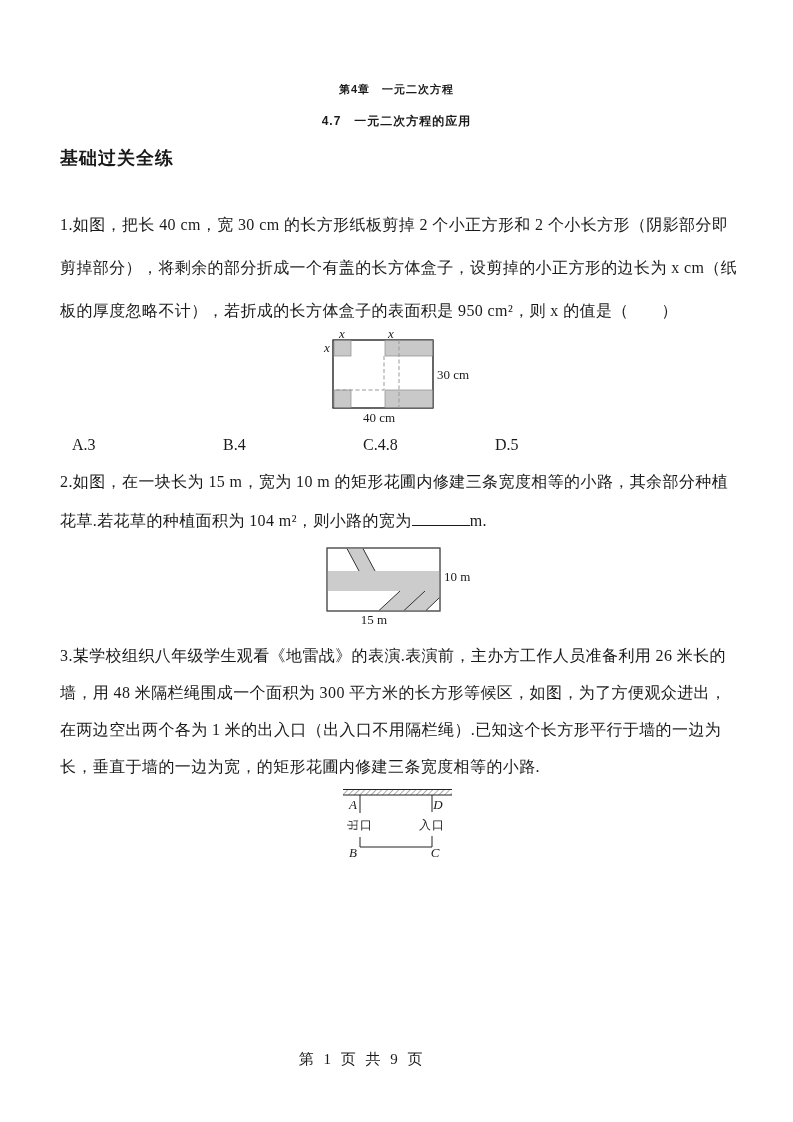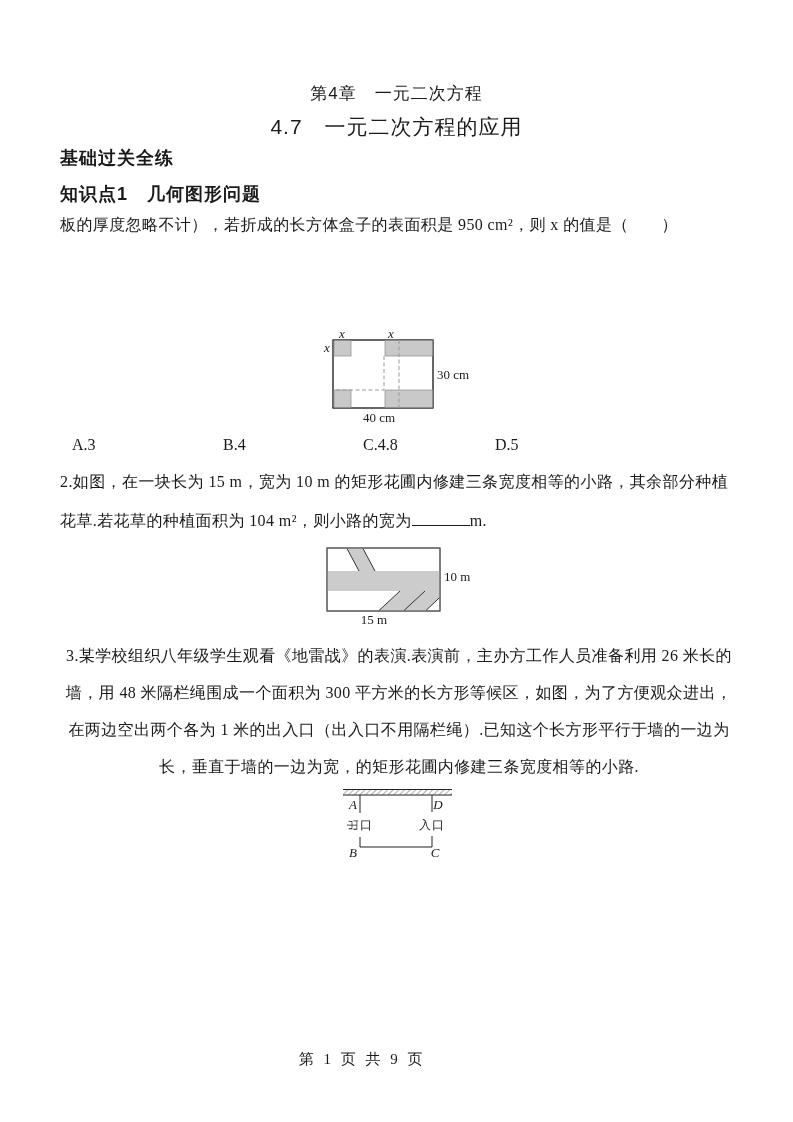--- a/index.html
+++ b/index.html
@@ -1,45 +1,46 @@
 <!DOCTYPE html>
 <html><head>
 <meta charset="utf-8">
 <style>
   html,body{margin:0;padding:0;background:#fff;}
   .page{position:relative;width:793px;height:1122px;background:#fff;overflow:hidden;
         font-family:"Liberation Serif","DejaVu Serif",serif;color:#1a1a1a;}
   .center-line{position:absolute;left:0;width:793px;text-align:center;}
-  .h-chapter{font-family:"Liberation Sans","DejaVu Sans",sans-serif;font-weight:normal;font-size:17px;letter-spacing:1px;}
-  .h-section{font-family:"Liberation Sans","DejaVu Sans",sans-serif;font-weight:normal;font-size:21px;letter-spacing:1px;}
+  .h-chapter{font-family:"Liberation Sans","DejaVu Sans",sans-serif;font-weight:bold;font-size:11px;letter-spacing:1px;}
+  .h-section{font-family:"Liberation Sans","DejaVu Sans",sans-serif;font-weight:bold;font-size:12px;letter-spacing:1px;}
   .h-block{position:absolute;left:60px;font-family:"Liberation Sans","DejaVu Sans",sans-serif;font-weight:bold;font-size:18px;letter-spacing:1px;}
   .para{position:absolute;left:60px;width:678px;font-size:16px;letter-spacing:0.4px;}
   .para .ln{white-space:nowrap;}
   .p1 .ln{line-height:43px;}
   .p2 .ln{line-height:39px;}
-  .p3 .ln{line-height:37px;text-align:center;}
+  .p3 .ln{line-height:37px;}
   .opt{position:absolute;font-size:16px;text-align:right;}
   .blank{display:inline-block;width:58px;border-bottom:1px solid #1a1a1a;height:14px;vertical-align:baseline;}
   .fig{position:absolute;}
   .figtext{font-family:"Liberation Serif","DejaVu Serif",serif;font-size:13px;fill:#1a1a1a;}
   .figvar{font-style:italic;font-size:13px;}
   .cjk-small{font-size:12px;}
   .footer{position:absolute;left:0;width:724px;text-align:center;top:1050px;font-size:15px;letter-spacing:3px;}
 </style>
 </head>
 <body>
 
 <div class="page">
 
   <div class="center-line h-chapter" style="top:82px;">第4章　一元二次方程</div>
   <div class="center-line h-section" style="top:113px;">4.7　一元二次方程的应用</div>
   <div class="h-block" style="top:146px;">基础过关全练</div>
-  <div class="h-block" style="top:182px;">知识点1　几何图形问题</div>
 
   <div class="para p1" style="top:203px;">
+    <div class="ln">1.如图，把长 40 cm，宽 30 cm 的长方形纸板剪掉 2 个小正方形和 2 个小长方形（阴影部分即</div>
+    <div class="ln">剪掉部分），将剩余的部分折成一个有盖的长方体盒子，设剪掉的小正方形的边长为 x cm（纸</div>
     <div class="ln">板的厚度忽略不计），若折成的长方体盒子的表面积是 950 cm²，则 x 的值是（　　）</div>
   </div>
 
   <svg class="fig" style="left:315px;top:325px;" width="168" height="105" viewBox="315 325 168 105">
     <rect x="333" y="340" width="100" height="68" fill="#ffffff" stroke="#000" stroke-width="1.2"></rect>
     <g fill="#c9c9c9" stroke="#8a8a8a" stroke-width="0.7">
       <rect x="334" y="340.5" width="17" height="15.5"></rect>
       <rect x="385" y="340.5" width="47.5" height="15.5"></rect>
       <rect x="334" y="390" width="17" height="17.5"></rect>
       <rect x="385" y="390" width="47.5" height="17.5"></rect>

